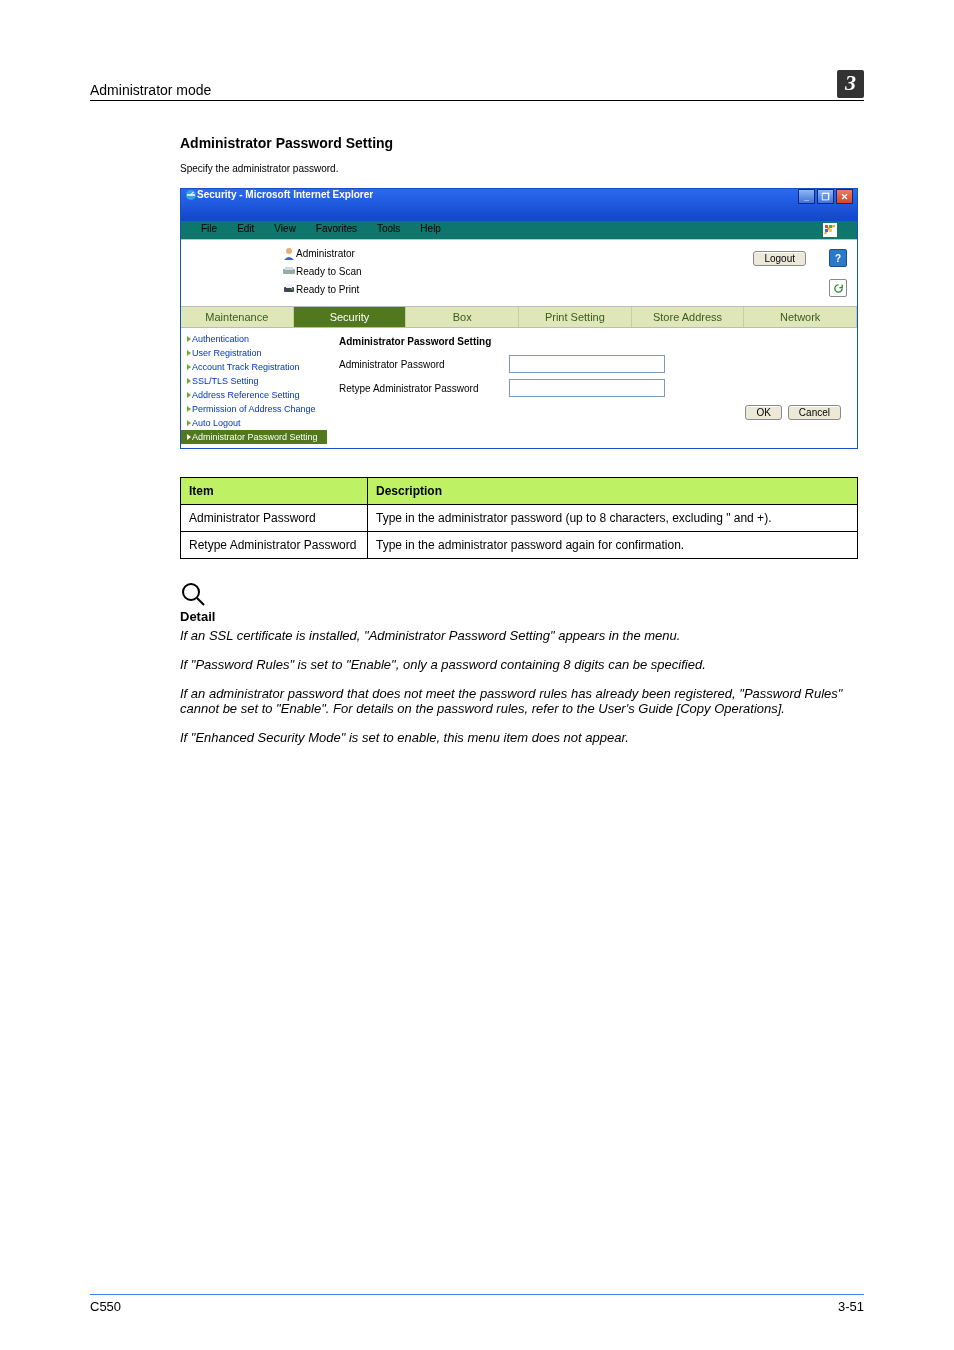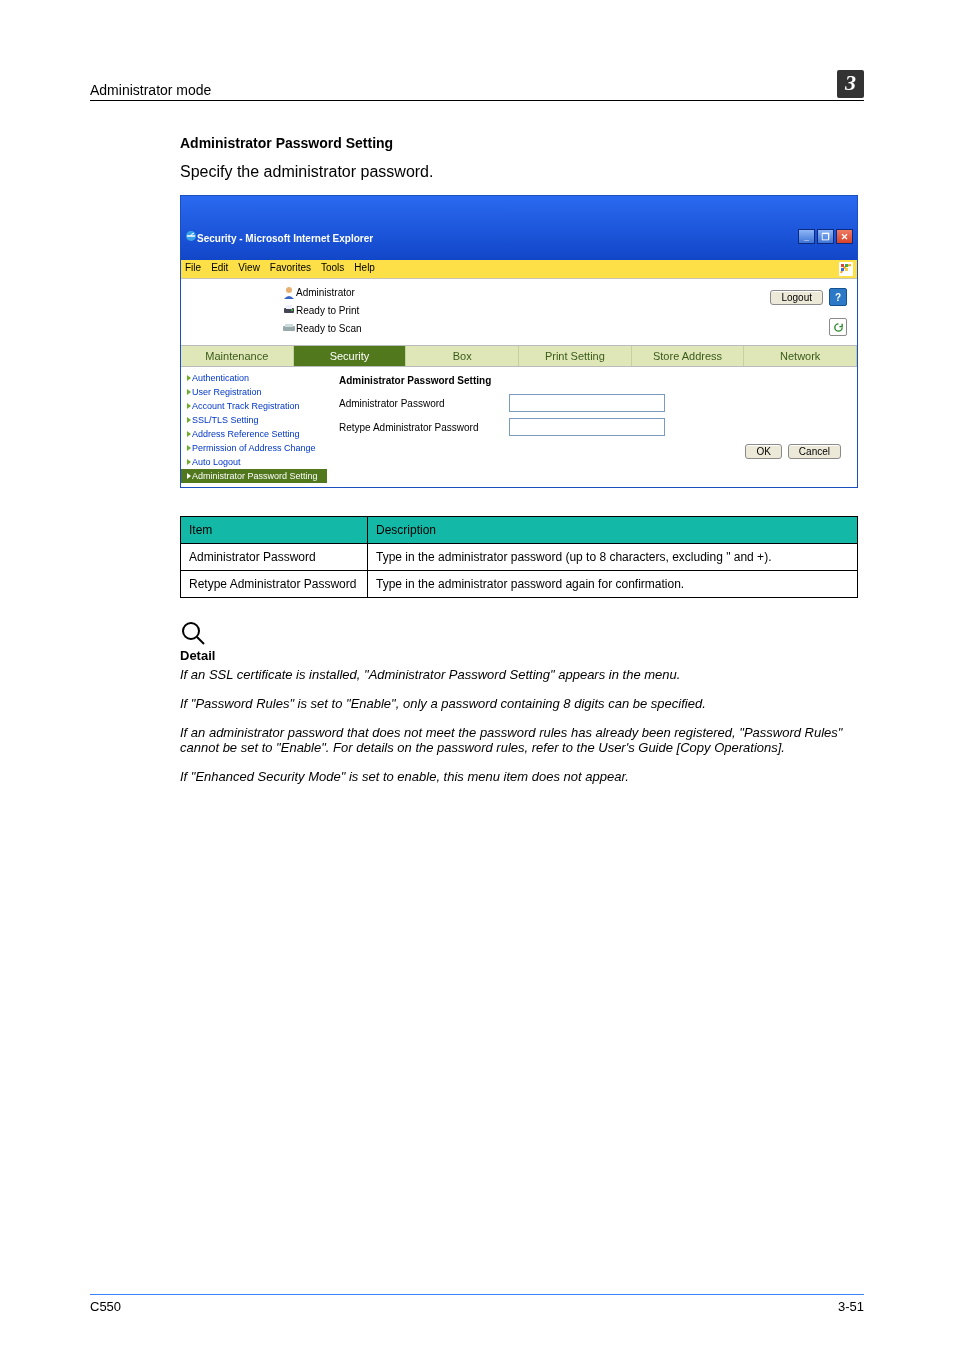--- a/index.html
+++ b/index.html
@@ -2,29 +2,29 @@
 <html><head>
 <meta charset="utf-8">
 <style>
   html,body{margin:0;padding:0;background:#fff;font-family:Arial,Helvetica,sans-serif;color:#000}
   .page{width:954px;height:1350px;box-sizing:border-box;padding:70px 90px 40px 90px;position:relative}
   .hdr-line{display:flex;align-items:flex-end;border-bottom:1px solid #000;padding-bottom:2px;margin-bottom:34px}
   .hdr-line .left{flex:1;font-size:14px}
   .hdr-line .chip{background:#333;color:#fff;font-weight:bold;font-style:italic;font-size:22px;padding:0 8px 2px 8px;border-radius:2px;font-family:Georgia,serif}
   .content{margin-left:90px;margin-right:6px;font-size:13px}
   h2.sec{font-size:14px;font-weight:bold;margin:0 0 8px 0}
-  p.lead{margin:12px 0 14px 0;font-size:16px}
+  p.lead{margin:12px 0 14px 0;font-size:10px}
   
   .shot{border:1px solid #1a4fc0;background:#fff;font-size:10px;color:#000}
-  .titlebar{background:linear-gradient(#2a6af0,#1246c8);color:#fff;display:flex;align-items:flex-end;height:32px;padding:16px 4px}
+  .titlebar{background:linear-gradient(#2a6af0,#1246c8);color:#fff;display:flex;align-items:flex-start;height:32px;padding:0 4px}
   .titlebar .t{flex:1;font-size:10px;font-weight:bold}
   .winbtn{width:15px;height:13px;margin-left:2px;display:flex;align-items:center;justify-content:center;font-size:9px;font-weight:bold;border:1px solid #0a2a80}
   .winbtn.min,.winbtn.max{background:linear-gradient(#8fb6f6,#3e74d6);color:#fff}
   .winbtn.close{background:linear-gradient(#f07a63,#d6442a);color:#fff}
-  .menubar{background:#fde047;border-bottom:1px solid #c8c4b4;padding:2px 4px;font-size:10px;display:flex;gap:10px}
+  .menubar{background:#0f766e;border-bottom:1px solid #c8c4b4;padding:2px 20px;font-size:10px;display:flex;gap:20px}
   .menubar span{color:#000}
   .menubar .ie{margin-left:auto;width:14px;height:14px}
   .strip{display:flex;align-items:center;background:#fff}
   .strip .logo{width:93px;height:54px;border-right:0}
   .strip .mid{flex:1;padding:6px 8px}
   .admin-row{display:flex;align-items:center;font-size:10px;margin-bottom:4px}
   .badge{width:14px;height:14px;border-radius:3px}
   .strip .right{padding:6px 10px;display:flex;flex-direction:column;align-items:flex-end;gap:12px}
   .btn{background:#ece9d8;border:1px solid #8a8a8a;border-radius:3px;padding:1px 10px;font-size:10px;box-shadow:0 1px 0 #fff inset}
   .helpbtn{width:16px;height:16px;background:#2b79c7;border:1px solid #14528f;border-radius:2px;color:#fff;display:flex;align-items:center;justify-content:center;font-size:10px;font-weight:bold}
@@ -40,21 +40,21 @@
   .sitem.sel .tri{border-left-color:#fff}
   .form{flex:1;padding:8px 12px;font-size:10px}
   .form .ft{font-weight:bold;margin-bottom:8px}
   .frow{display:flex;align-items:center;margin-bottom:6px}
   .frow label{width:170px}
   .frow input{border:1px solid #7a9ac0;height:14px;width:150px;background:#fff}
   .fbtns{display:flex;gap:6px;justify-content:flex-end;margin-top:8px;padding-right:4px}
   
   table.desc{width:100%;border-collapse:collapse;margin-top:28px;font-size:12px}
   table.desc th,table.desc td{border:1px solid #000;padding:6px 8px;text-align:left;vertical-align:top}
-  table.desc th{background:#14b8a6;font-weight:normal}
+  table.desc th{background:#bef264;font-weight:bold}
   
   .note{margin-top:22px;font-size:13px}
   .note svg{display:block;margin-bottom:2px}
   .note .dh{font-weight:bold;margin-bottom:4px}
   .note p{margin:0 0 14px 0;font-style:italic}
   
   .pfoot{position:absolute;left:90px;right:90px;bottom:36px;border-top:1px solid #3b82f6;padding-top:4px;display:flex;font-size:13px}
   .pfoot .r{margin-left:auto}
 </style>
 </head>
@@ -110,39 +110,39 @@
               <svg width="14" height="14" viewBox="0 0 14 14">
                   <circle cx="7" cy="5" r="3" fill="#e8b070"></circle>
                   <path d="M2 14 Q7 8 12 14" fill="#3a67c7"></path>
                 </svg>
             </span>
             <span>Administrator</span>
           </div>
           <div class="admin-row">
             <span class="badge">
               <svg width="14" height="14" viewBox="0 0 14 14">
+                  <rect x="1" y="5" width="12" height="5" rx="1" fill="#9aa"></rect>
+                  <rect x="3" y="3" width="8" height="3" fill="#cdd"></rect>
+                </svg>
+            </span>
+            <span>Ready to Scan</span>
+          </div>
+          <div class="admin-row">
+            <span class="badge">
+              <svg width="14" height="14" viewBox="0 0 14 14">
                   <rect x="2" y="5" width="10" height="5" rx="1" fill="#445"></rect>
                   <rect x="4" y="2" width="6" height="4" fill="#eef"></rect>
                   <circle cx="10" cy="7" r="1" fill="#3c3"></circle>
                 </svg>
             </span>
             <span>Ready to Print</span>
           </div>
-          <div class="admin-row">
-            <span class="badge">
-              <svg width="14" height="14" viewBox="0 0 14 14">
-                  <rect x="1" y="5" width="12" height="5" rx="1" fill="#9aa"></rect>
-                  <rect x="3" y="3" width="8" height="3" fill="#cdd"></rect>
-                </svg>
-            </span>
-            <span>Ready to Scan</span>
-          </div>
         </div>
         <div class="right">
-          <div style="display:flex;gap:6px;align-items:center">
+          <div style="display:flex;gap:23px;align-items:center">
             <span class="btn">Logout</span>
             <span class="helpbtn">?</span>
           </div>
           <span class="refresh">
             <svg width="11" height="11" viewBox="0 0 12 12">
                 <path d="M6 2a4 4 0 1 0 4 4" fill="none" stroke="#2a8a2a" stroke-width="1.5"></path>
                 <path d="M10 2v3h-3" fill="none" stroke="#2a8a2a" stroke-width="1.5"></path>
               </svg>
           </span>
         </div>

